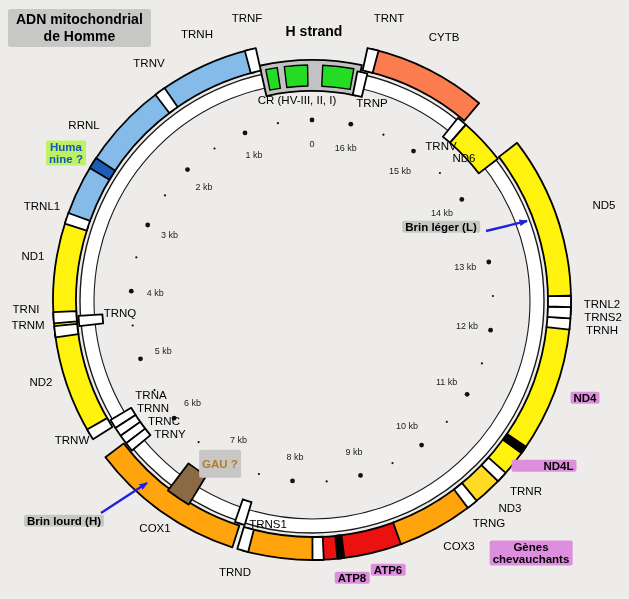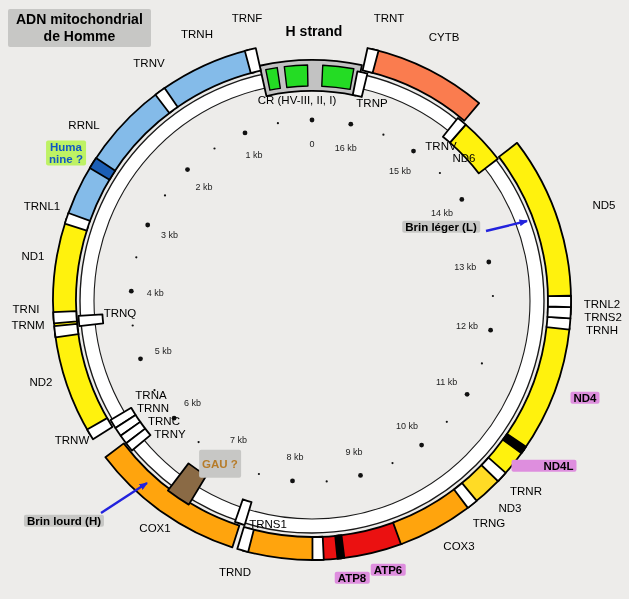--- a/index.html
+++ b/index.html
@@ -164,20 +164,22 @@
       <div class="lbl hl-brown" style="left: 220px; top: 464px;">GAU ?</div>
       <div class="lbl hl-gray" style="left: 64px; top: 521px;">Brin lourd (H)</div>
       <div class="lbl" style="left: 155px; top: 528px;">COX1</div>
       <div class="lbl" style="left: 268px; top: 483px; margin-top: 41px;">TRNS1</div>
       <div class="lbl" style="left: 235px; top: 572px;">TRND</div>
       <div class="lbl" style="left: 278px; top: 592px; margin-top: 20px;">COX2</div>
       <div class="lbl" style="left: 313px; top: 580px; margin-top: 24px;">TRNK</div>
       <div class="lbl hl-magenta" style="left: 352px; top: 578px;">ATP8</div>
       <div class="lbl hl-magenta" style="left: 388px; top: 570px;">ATP6</div>
       <div class="lbl" style="left: 459px; top: 546px;">COX3</div>
+      <div class="lbl hl-magenta" style="left: 531px; top: 553px;">Gènes
+chevauchants</div>
       <div class="lbl" style="left: 489px; top: 523px;">TRNG</div>
       <div class="lbl" style="left: 510px; top: 508px;">ND3</div>
       <div class="lbl" style="left: 526px; top: 491px;">TRNR</div>
       <div class="lbl hl-magenta" style="left: 544px; top: 466px; padding-left: 32px;">ND4L</div>
       <div class="lbl hl-magenta" style="left: 585px; top: 398px;">ND4</div>
       <div class="lbl" style="left: 602px; top: 330px;">TRNH</div>
       <div class="lbl" style="left: 603px; top: 317px;">TRNS2</div>
       <div class="lbl" style="left: 602px; top: 304px;">TRNL2</div>
       <div class="lbl" style="left: 604px; top: 205px;">ND5</div>
       <div class="lbl hl-gray" style="left: 441px; top: 227px;">Brin léger (L)</div>

